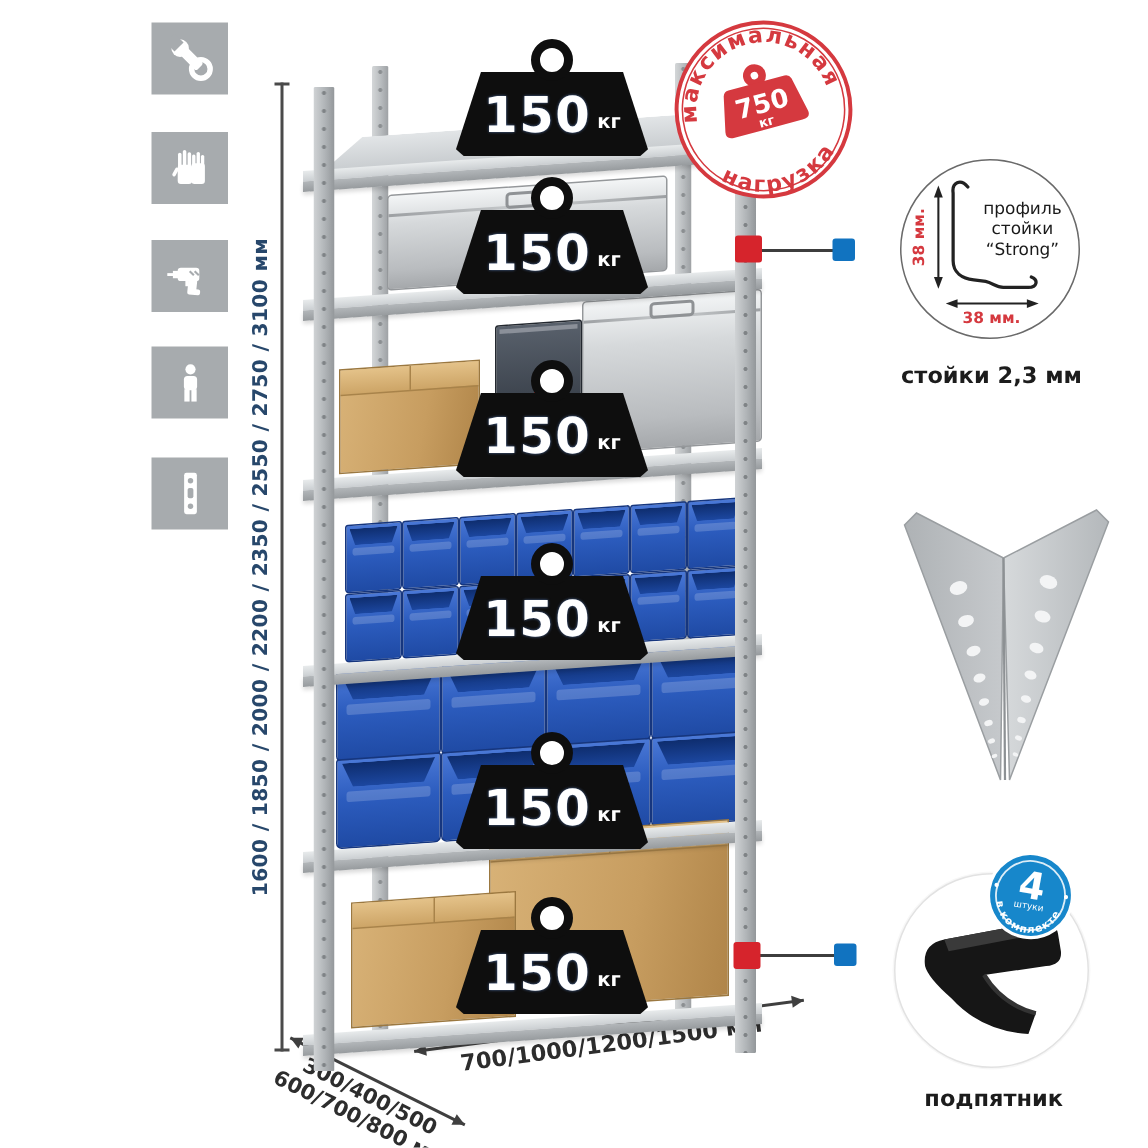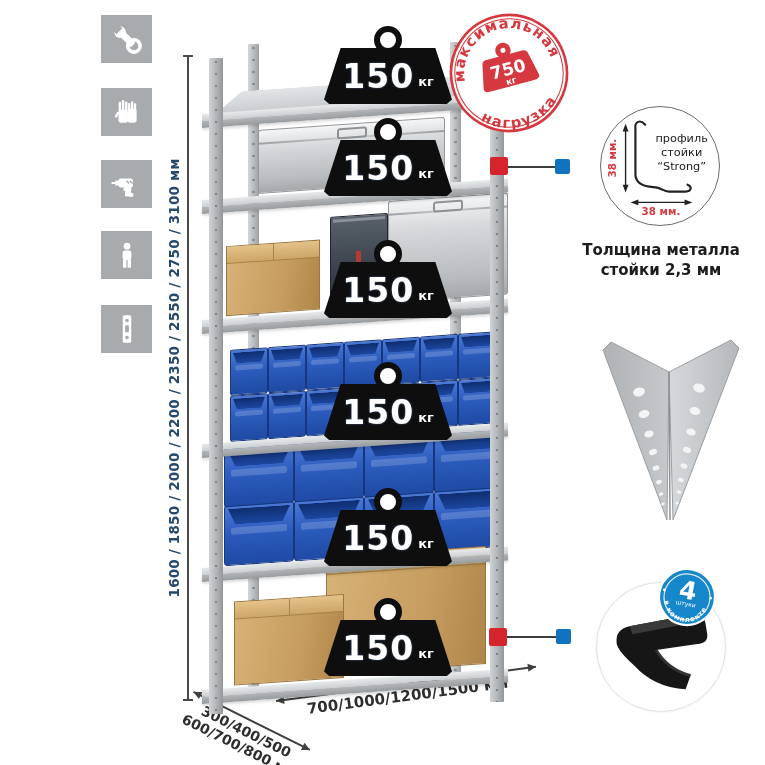--- a/index.html
+++ b/index.html
@@ -75,21 +75,21 @@
         background:rgba(255,255,255,.18);border-radius:2px;}
   .bin-l{position:absolute;width:70px;height:60px;box-sizing:border-box;
         background:linear-gradient(180deg,#4a78d6 0%,#2c5cbe 45%,#1f4aa4 100%);
         border:1px solid #16367e;border-radius:2px 2px 4px 4px;}
   .bin-l::before{content:'';position:absolute;left:3px;right:3px;top:2px;height:16px;
         background:linear-gradient(180deg,#0e2d6e,#1c47a0);clip-path:polygon(0 0,100% 0,88% 100%,12% 100%);}
   .bin-l::after{content:'';position:absolute;left:6px;right:6px;top:21px;height:7px;
         background:rgba(255,255,255,.18);border-radius:2px;}
 
   
-  .badge{position:absolute;left:124px;width:128px;z-index:6;text-align:center;}
+  .badge{position:absolute;left:104px;width:128px;z-index:6;text-align:center;}
   .badge-ring{width:16px;height:16px;border:6px solid #0e0e0e;border-radius:50%;margin:0 auto -6px auto;
         background:#fff;position:relative;z-index:1;}
   .badge-body{position:relative;width:128px;height:56px;background:#0e0e0e;
         clip-path:polygon(13% 0,87% 0,100% 92%,96% 100%,4% 100%,0 92%);
         display:flex;align-items:center;justify-content:center;}
   .badge-num{color:#fff;font-size:33px;font-weight:bold;letter-spacing:1px;
         text-shadow:0 0 2px rgba(120,170,255,.6);}
   .badge-unit{color:#fff;font-size:13px;font-weight:bold;margin:10px 0 0 4px;}
 
   
@@ -335,21 +335,20 @@
     <text x="15" y="52" transform="rotate(-90 15,52)" text-anchor="middle" font-size="10.5" font-weight="bold" fill="#d5393f">38 мм.</text>
     <text x="61" y="110" text-anchor="middle" font-size="10.5" font-weight="bold" fill="#d5393f">38 мм.</text>
     <g fill="#1a1a1a" font-size="11.5" text-anchor="middle">
       <text x="82" y="36">профиль</text>
       <text x="82" y="50">стойки</text>
       <text x="82" y="64">“Strong”</text>
     </g>
   </svg>
 </div>
 <div class="caption" style="left:572px;top:240px;width:178px">
-  <div>Толщина металла</div>
   <div>стойки 2,3 мм</div>
 </div>
 
 <svg class="abs" style="left:597px;top:328px" width="148" height="205" viewBox="0 0 148 205">
   <defs>
     <linearGradient id="gL" x1="0" y1="0" x2="1" y2="0">
       <stop offset="0" stop-color="#aeb2b5"></stop>
         <stop offset="1" stop-color="#c6c9cc"></stop>
     </linearGradient>
     <linearGradient id="gR" x1="0" y1="0" x2="1" y2="0">
@@ -397,20 +396,21 @@
     <text x="31" y="33" text-anchor="middle" font-size="25" font-weight="bold" fill="#fff">4</text>
     <text x="31" y="40" text-anchor="middle" font-size="6" fill="#fff">штуки</text>
     <text font-size="7" font-weight="bold" fill="#fff" letter-spacing=".8">
       <textPath href="#kitArc" startOffset="50%" text-anchor="middle">в комплекте</textPath>
     </text>
     <circle cx="7.5" cy="28" r="1.4" fill="#fff"></circle>
       <circle cx="54.5" cy="28" r="1.4" fill="#fff"></circle>
   </svg>
 </div>
 <div class="caption" style="left:580px;top:722px;width:165px">
+  <div>подпятник</div>
 </div>
 
 <div class="dim-d">
   <div class="dim-line"></div>
   <div class="dim-text">
     <div>300/400/500</div>
     <div>600/700/800 мм</div>
   </div>
 </div>
 <div class="dim-w">

